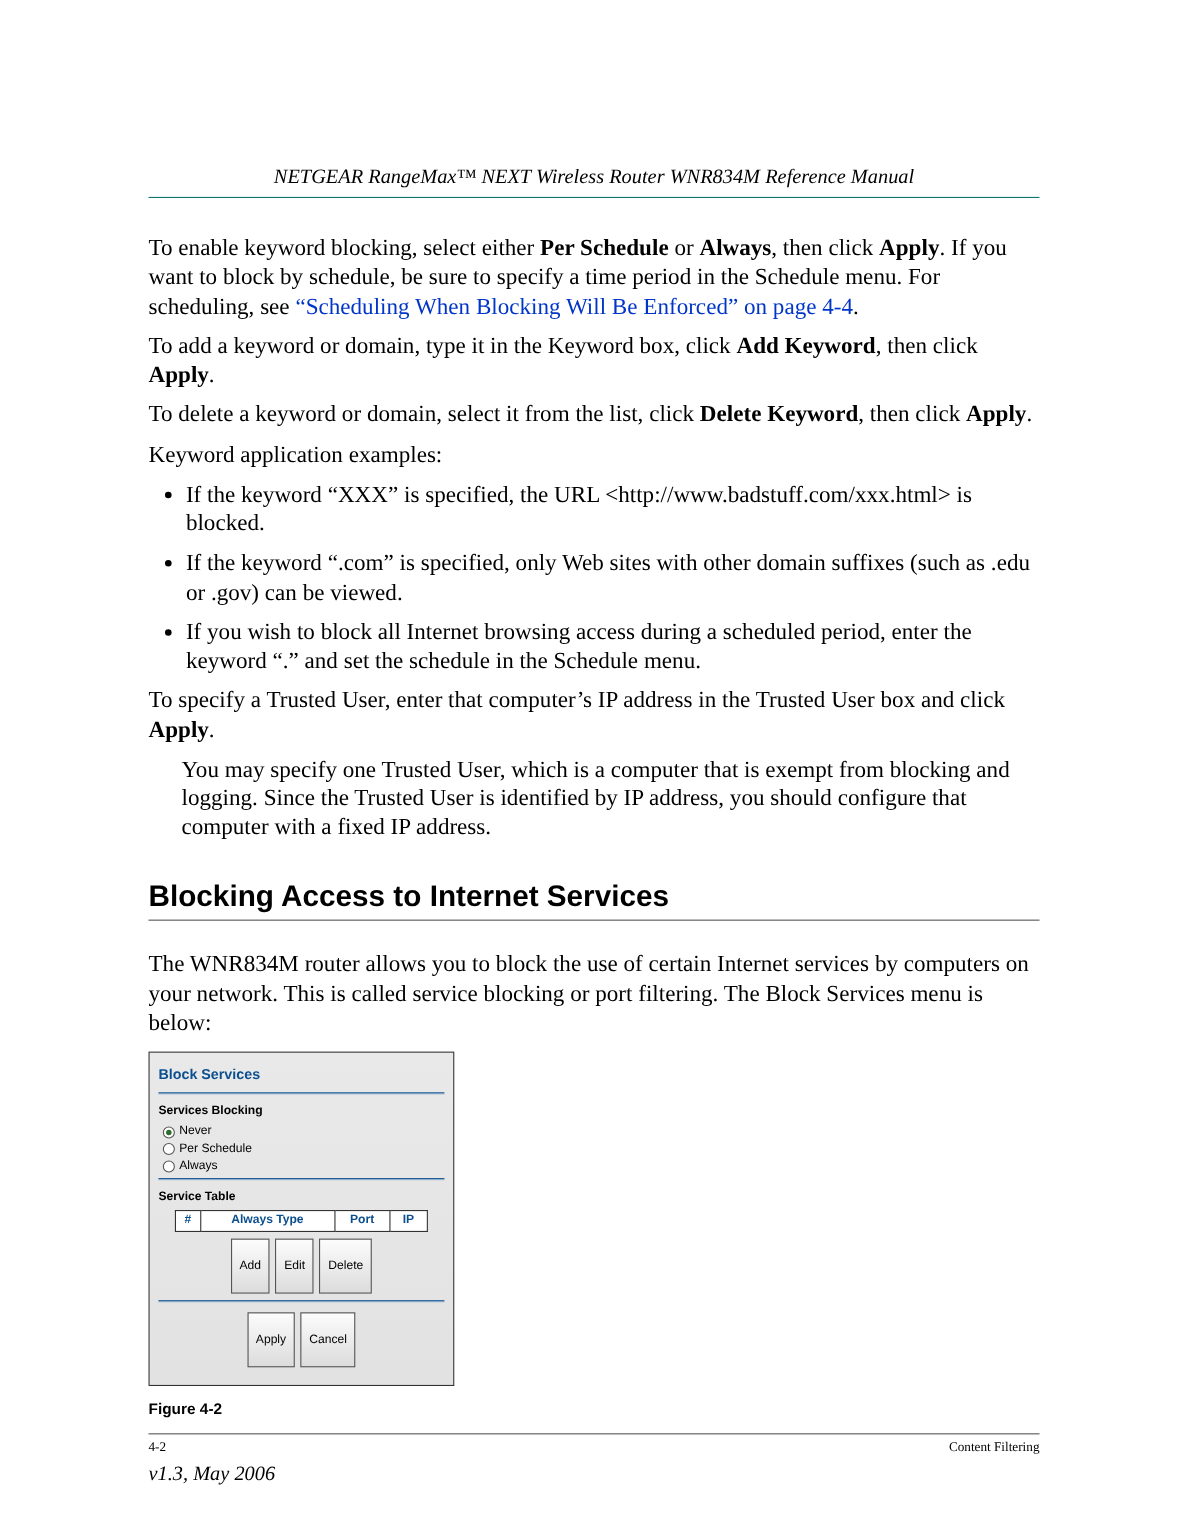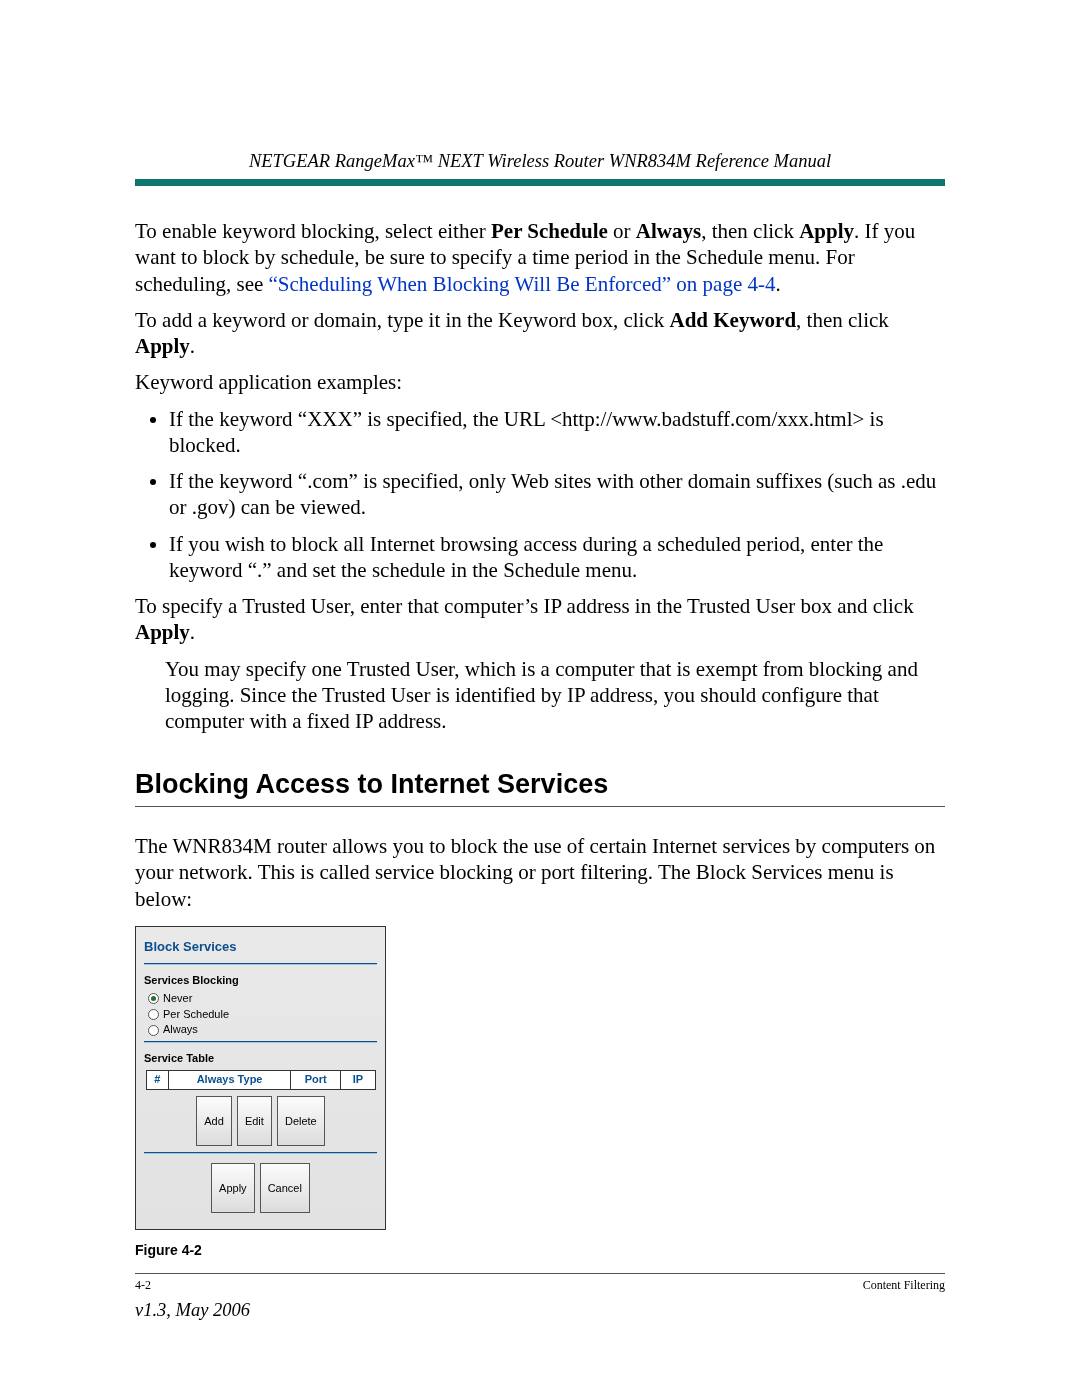--- a/index.html
+++ b/index.html
@@ -15,21 +15,21 @@
     padding: 150px 135px 90px 135px;
     position: relative;
     font-size: 21px;
     line-height: 1.25;
   }
   .running-header {
     text-align: center;
     font-style: italic;
     font-size: 18.5px;
     padding-bottom: 6px;
-    border-bottom: 7px solid #0f766e;
+    border-bottom: 1px solid #0f766e;
     margin-bottom: 32px;
   }
   p { margin: 10px 0; }
   .link-text { color: #0035c8; }
   ul.examples {
     margin: 8px 0 8px 0;
     padding-left: 34px;
   }
   ul.examples li {
     margin: 10px 0;
@@ -46,21 +46,21 @@
   .section-rule {
     border: none;
     border-top: 1px solid #555;
     margin: 0 0 26px 0;
   }
   
   .ui-figure {
     margin: 14px 0 6px 0;
   }
   .ui-window {
-    width: 251px;
+    width: 278px;
     border: 1px solid #333;
     background: linear-gradient(#e9e9e9, #e2e2e2);
     font-family: Arial, Helvetica, sans-serif;
     font-size: 11px;
     color: #000;
     padding: 6px 8px 10px 8px;
     box-sizing: border-box;
   }
   .ui-title {
     color: #0c4f8e;
@@ -163,20 +163,23 @@
   <div class="running-header">NETGEAR RangeMax™ NEXT Wireless Router WNR834M Reference Manual</div>
 
   <p>
     <span>To enable keyword blocking, select either </span><b>Per Schedule</b><span> or </span><b>Always</b><span>, then click </span><b>Apply</b><span>. If you want to block by schedule, be sure to specify a time period in the Schedule menu. For scheduling, see </span><span class="link-text">“Scheduling When Blocking Will Be Enforced” on page 4-4</span><span>.</span>
   </p>
 
   <p>
     <span>To add a keyword or domain, type it in the Keyword box, click </span><b>Add Keyword</b><span>, then click </span><b>Apply</b><span>.</span>
   </p>
 
+  <p>
+    <span>To delete a keyword or domain, select it from the list, click </span><b>Delete Keyword</b><span>, then click </span><b>Apply</b><span>.</span>
+  </p>
 
   <p>Keyword application examples:</p>
 
   <ul class="examples">
     <li>If the keyword “XXX” is specified, the URL &lt;http://www.badstuff.com/xxx.html&gt; is blocked.</li>
     <li>If the keyword “.com” is specified, only Web sites with other domain suffixes (such as .edu or .gov) can be viewed.</li>
     <li>If you wish to block all Internet browsing access during a scheduled period, enter the keyword “.” and set the schedule in the Schedule menu.</li>
   </ul>
 
   <p>

